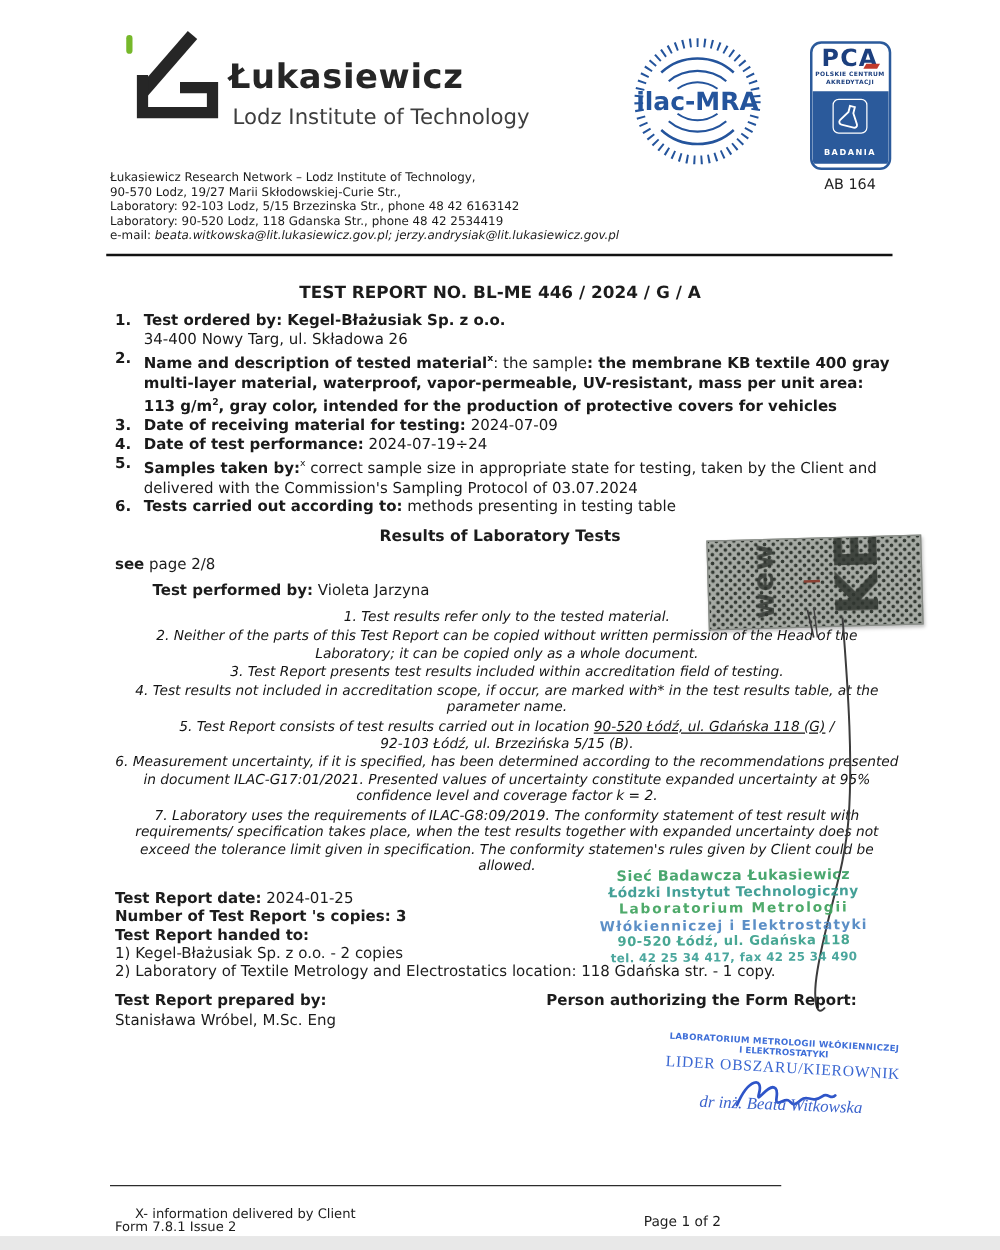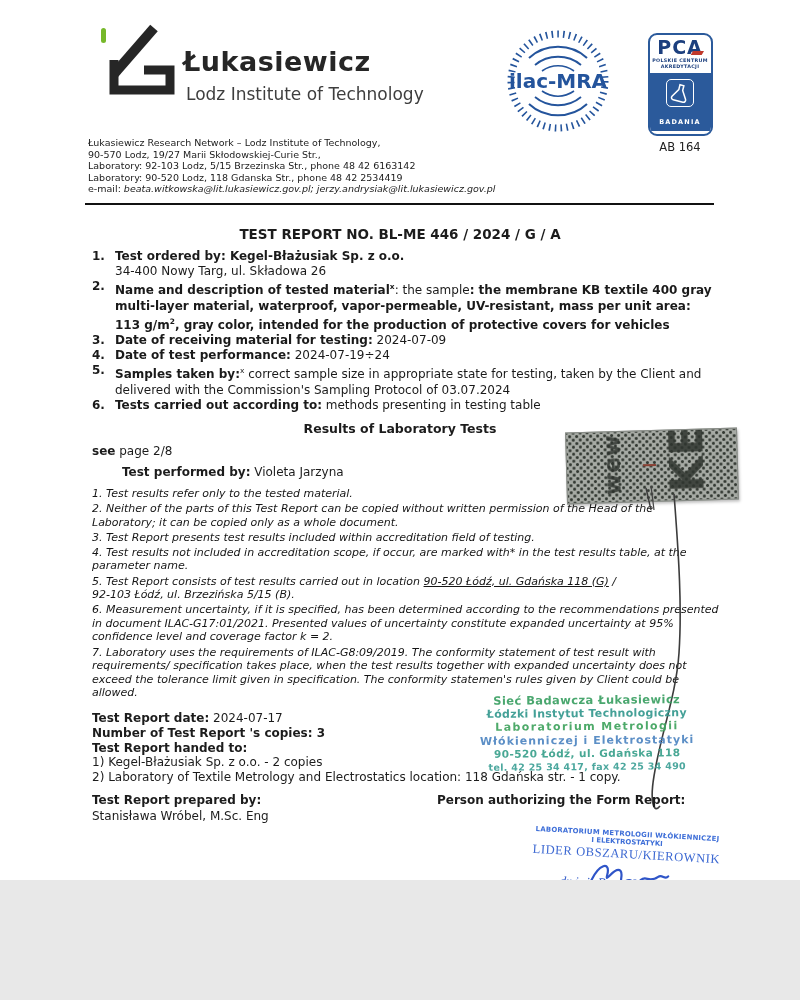--- a/index.html
+++ b/index.html
@@ -1,16 +1,16 @@
 <!DOCTYPE html>
 <html><head>
 <meta charset="utf-8">
 <style>
   html,body{margin:0;padding:0;background:#e8e8e8;}
-  .page{position:relative;width:800px;height:880px;background:#ffffff;margin:0 auto;
+  .page{position:relative;width:800px;height:989px;background:#ffffff;margin:0 auto;
         font-family:"DejaVu Sans",sans-serif;color:#1c1c1c;overflow:hidden;}
   .abs{position:absolute;}
   .b{font-weight:bold;}
   .i{font-style:italic;}
   sup{font-size:0.62em;}
 
   
   .brand{left:183px;top:46px;font-size:27px;font-weight:bold;color:#262626;letter-spacing:.5px;}
   .brand-sub{left:186px;top:84px;font-size:17px;color:#3e3e3e;}
   .lab-title{left:88px;top:110px;font-size:15px;font-weight:bold;color:#20407c;}
@@ -34,21 +34,21 @@
   .itemlist{left:92px;top:249px;width:624px;font-size:12px;line-height:15.2px;color:#1a1a1a;}
   .item{position:relative;padding-left:23px;}
   .item .num{position:absolute;left:0;font-weight:bold;}
 
   .results-h{left:85px;top:421px;width:630px;text-align:center;font-size:12.5px;font-weight:bold;}
   .seepage{left:92px;top:444px;font-size:12px;}
   .performed{left:92px;top:465px;font-size:12px;margin-left:30px;}
 
   
   .notes{left:92px;top:487px;width:627px;font-size:11px;line-height:13.6px;font-style:italic;color:#151515;}
-  .notes p{margin:0 0 1.5px 0;}
+  .notes p{margin:0 0 1.5px 0;text-align:center;}
   .ul{text-decoration:underline;}
 
   
   .swatch{left:566px;top:430px;width:170px;height:70px;transform:rotate(-1.6deg);
      background-color:#a6aaa4;
      background-image:radial-gradient(circle,rgba(38,44,38,.9) 1.1px,transparent 1.8px),
                       radial-gradient(circle,rgba(38,44,38,.9) 1.1px,transparent 1.8px);
      background-size:7px 7px;background-position:0 0,3.5px 3.5px;
      border:1px solid #878b86;box-shadow:1px 2px 3px rgba(0,0,0,.25);overflow:hidden;}
   .sw-side{position:absolute;left:32px;top:2px;writing-mode:vertical-rl;transform:rotate(180deg);
@@ -193,21 +193,21 @@
   <div class="abs green-stamp">
     <div class="gs1">Sieć Badawcza Łukasiewicz</div>
     <div class="gs2">Łódzki Instytut Technologiczny</div>
     <div class="gs3">Laboratorium Metrologii</div>
     <div class="gs4">Włókienniczej i Elektrostatyki</div>
     <div class="gs5">90-520 Łódź, ul. Gdańska 118</div>
     <div class="gs6">tel. 42 25 34 417, fax 42 25 34 490</div>
   </div>
 
   <div class="abs meta">
-    <div><span class="b">Test Report date:</span><span> 2024-07-17</span></div>
+    <div><span class="b">Test Report date:</span><span> 2024-01-25</span></div>
     <div class="b">Number of Test Report 's copies: 3</div>
     <div class="b">Test Report handed to:</div>
     <div>1) Kegel-Błażusiak Sp. z o.o. - 2 copies</div>
     <div>2) Laboratory of Textile Metrology and Electrostatics location: 118 Gdańska str. - 1 copy.</div>
   </div>
 
   <div class="abs prepared">
     <div class="b">Test Report prepared by:</div>
     <div>Stanisława Wróbel, M.Sc. Eng</div>
   </div>

